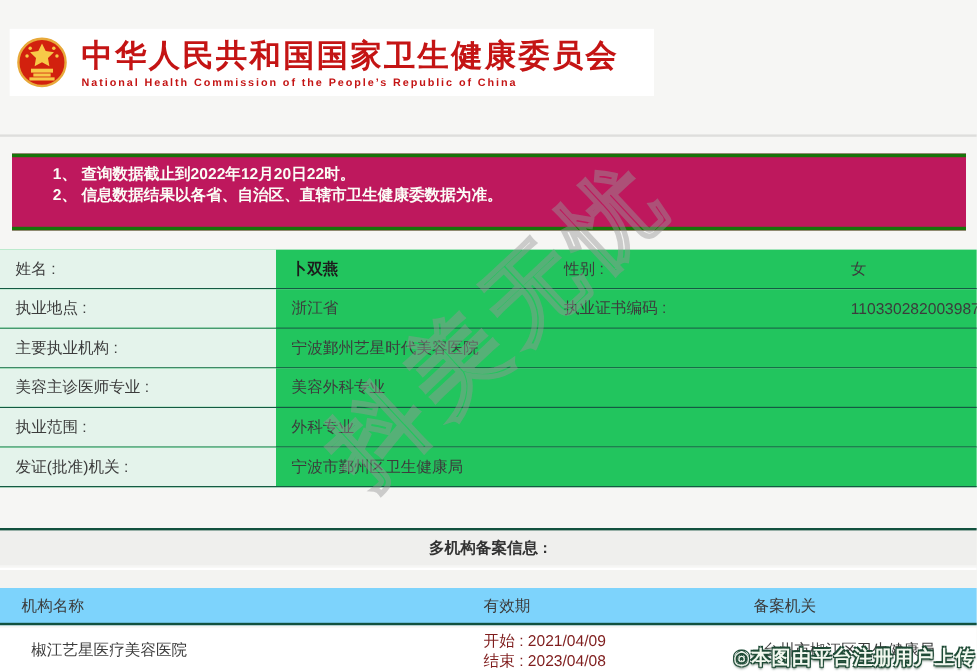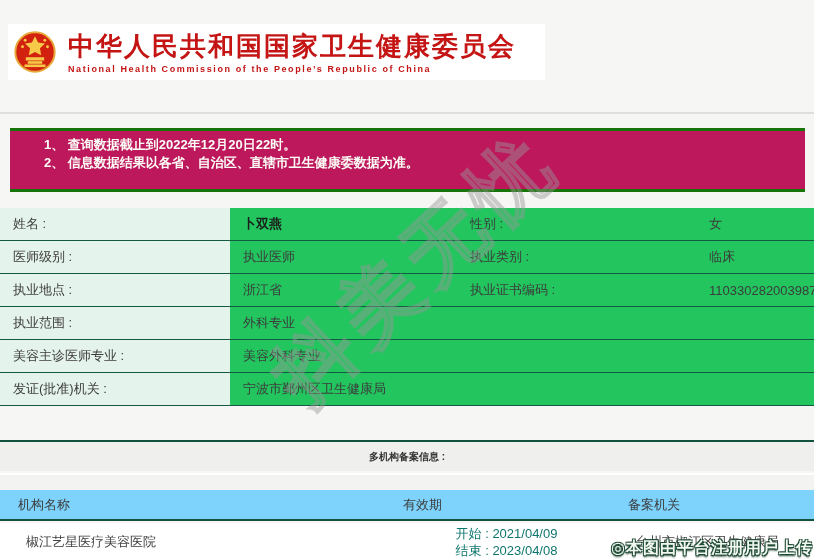--- a/index.html
+++ b/index.html
@@ -54,38 +54,38 @@
   .cell-value1{padding-left:13px;color:#3c3c3c;}
   .cell-label2{padding-left:10px;color:#3c3c3c;}
   .cell-value2{padding-left:9px;color:#3c3c3c;}
   .bold{font-weight:bold;color:#1c1c1c;}
   
   .section-title-band{
     position:absolute;left:0;top:440px;width:814px;height:31px;
     background:#efefed;border-top:2px solid #12513e;box-sizing:border-box;
     display:flex;align-items:center;justify-content:center;
   }
-  .section-title{font-weight:bold;color:#333;font-size:10px;}
+  .section-title{font-weight:bold;color:#333;font-size:13px;}
   .section-gap{
     position:absolute;left:0;top:473px;width:814px;height:17px;
     background:#f3f3f1;border-top:2px solid #ffffff;box-sizing:border-box;
   }
   .org-header-row{
     position:absolute;left:0;top:490px;width:814px;height:31px;
     background:#7dd3fc;border-bottom:2px solid #12513e;box-sizing:border-box;
     display:grid;grid-template-columns:385px 225px 204px;align-items:center;
   }
   .org-header-cell{padding-left:18px;color:#3c3c3c;}
   .org-data-row{
     position:absolute;left:0;top:523px;width:814px;height:37px;
     background:#ffffff;display:grid;grid-template-columns:385px 225px 204px;
     align-items:center;
   }
   .org-name,.org-authority{padding-left:26px;color:#3c3c3c;}
-  .org-validity{padding-left:18px;color:#0f766e;line-height:17px;text-align:center;}
+  .org-validity{padding-left:18px;color:#7f1d1d;line-height:17px;}
   
   .watermark-diagonal{
     position:absolute;left:233px;top:223px;width:344px;height:80px;
     transform:rotate(-43deg);
     font-size:78px;font-weight:bold;letter-spacing:10px;white-space:nowrap;
     color:transparent;-webkit-text-stroke:2px rgba(150,150,150,0.45);
     pointer-events:none;z-index:50;
   }
   .footer-badge{
     position:absolute;right:1px;bottom:1px;z-index:60;
@@ -125,43 +125,41 @@
 
 <div class="info-table">
 
   <div class="info-row">
     <div class="cell-label1">姓名 :</div>
     <div class="cell-value1 bold">卜双燕</div>
     <div class="cell-label2">性别 :</div>
     <div class="cell-value2">女</div>
   </div>
 
-  <div class="info-row">
-    <div class="cell-label1">医师级别 :</div>
-    <div class="cell-value1">执业医师</div>
-    <div class="cell-label2">执业类别 :</div>
-    <div class="cell-value2">临床</div>
-  </div>
 
   <div class="info-row">
     <div class="cell-label1">执业地点 :</div>
     <div class="cell-value1">浙江省</div>
     <div class="cell-label2">执业证书编码 :</div>
     <div class="cell-value2">110330282003987</div>
   </div>
 
-
   <div class="info-row span">
-    <div class="cell-label1">执业范围 :</div>
-    <div class="cell-value1">外科专业</div>
+    <div class="cell-label1">主要执业机构 :</div>
+    <div class="cell-value1">宁波鄞州艺星时代美容医院</div>
   </div>
 
   <div class="info-row span">
     <div class="cell-label1">美容主诊医师专业 :</div>
     <div class="cell-value1">美容外科专业</div>
+  </div>
+
+  <div class="info-row span">
+    <div class="cell-label1">执业范围 :</div>
+    <div class="cell-value1">外科专业</div>
   </div>
 
   <div class="info-row span">
     <div class="cell-label1">发证(批准)机关 :</div>
     <div class="cell-value1">宁波市鄞州区卫生健康局</div>
   </div>
 
 </div>
 
 <div class="section-title-band">

